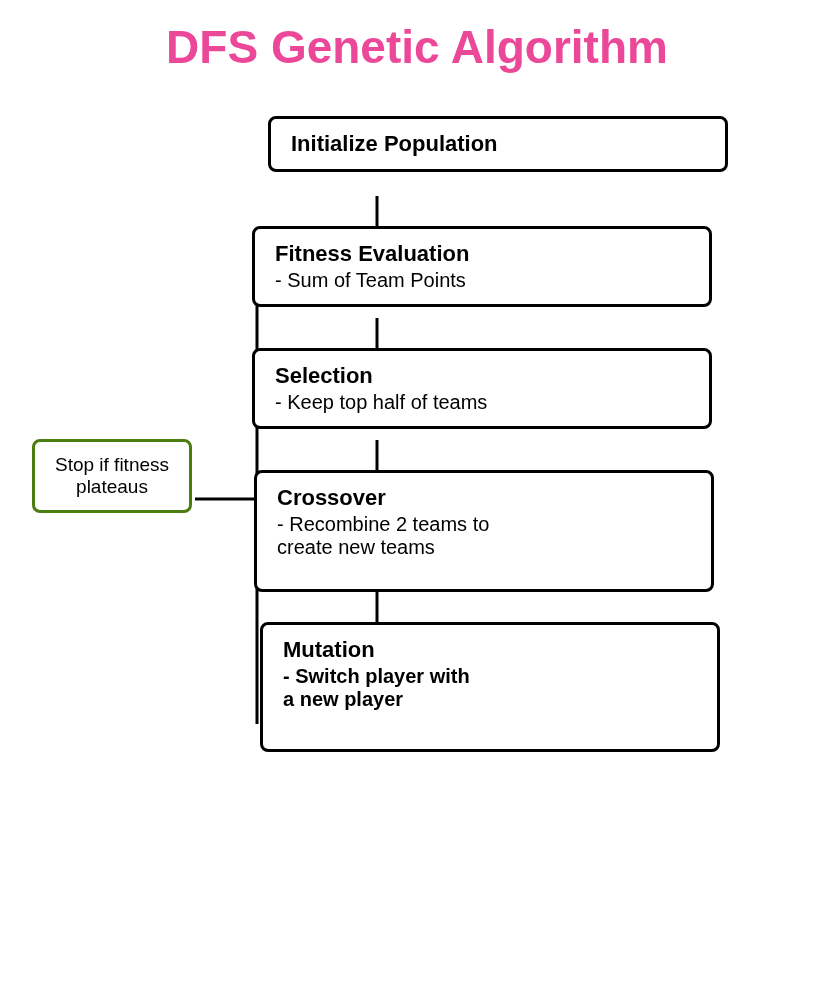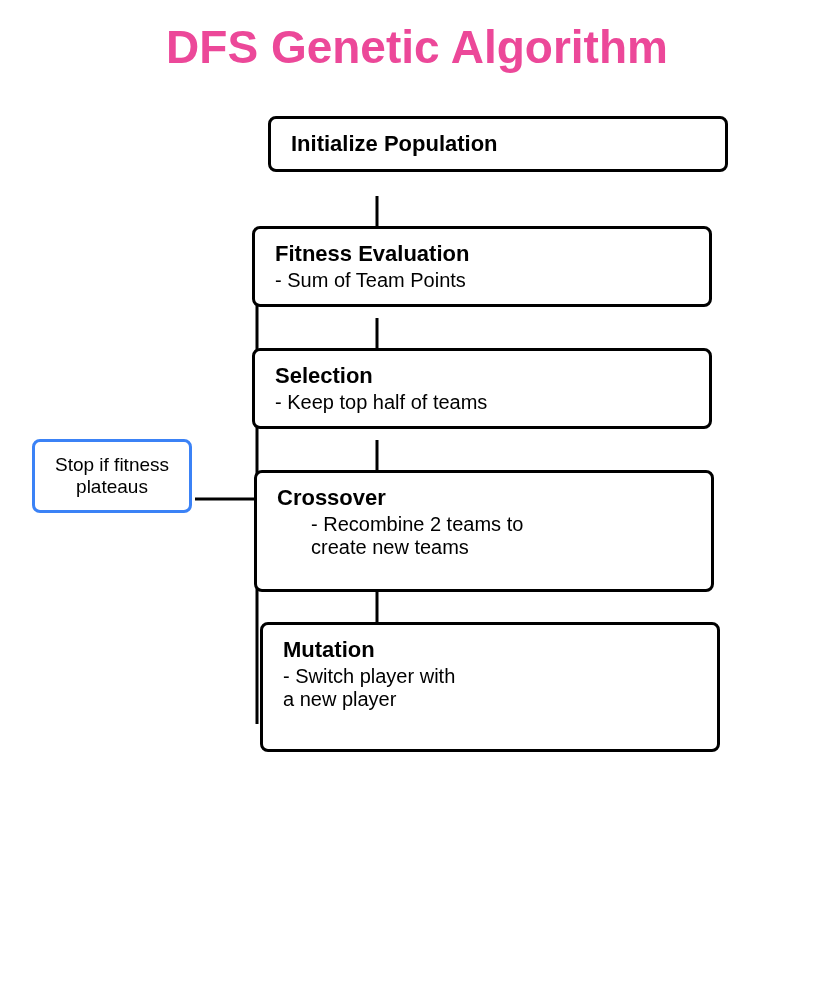--- a/index.html
+++ b/index.html
@@ -57,21 +57,21 @@
       font-weight: 400;
       color: #000;
       display: block;
       margin-top: 2px;
     }
 
     
     .side-note {
       position: absolute;
       left: -10px;
-      border: 3px solid #3b82f6;
+      border: 3px solid #4d7c0f;
       border-radius: 8px;
       padding: 12px 15px;
       background: #fff;
       width: 160px;
       text-align: center;
       font-size: 19px;
       font-weight: 400;
       color: #000;
       top: 0;
     }
@@ -127,24 +127,24 @@
       <span class="box-detail">- Keep top half of teams</span>
     </div>
 
     <div class="flow-box" style="position:absolute; top:122px; left:225px;">
       <span class="box-title">Fitness Evaluation</span>
       <span class="box-detail">- Sum of Team Points</span>
     </div>
 
     <div class="flow-box" style="position:absolute; top:366px; left:227px; min-height:122px;">
       <span class="box-title">Crossover</span>
-      <span class="box-detail" style="white-space:pre-line;margin-left:34px;">- Recombine 2 teams to
+      <span class="box-detail" style="white-space:pre-line;">- Recombine 2 teams to
   create new teams</span>
     </div>
 
     <div class="flow-box" style="position:absolute; top:518px; left:233px; min-height:130px;">
       <span class="box-title">Mutation</span>
-      <span class="box-detail" style="white-space:pre-line;">- Switch player with
+      <span class="box-detail" style="white-space:pre-line;font-weight:bold;">- Switch player with
   a new player</span>
     </div>
 
   </div>
 </div>
 
 </body></html>

